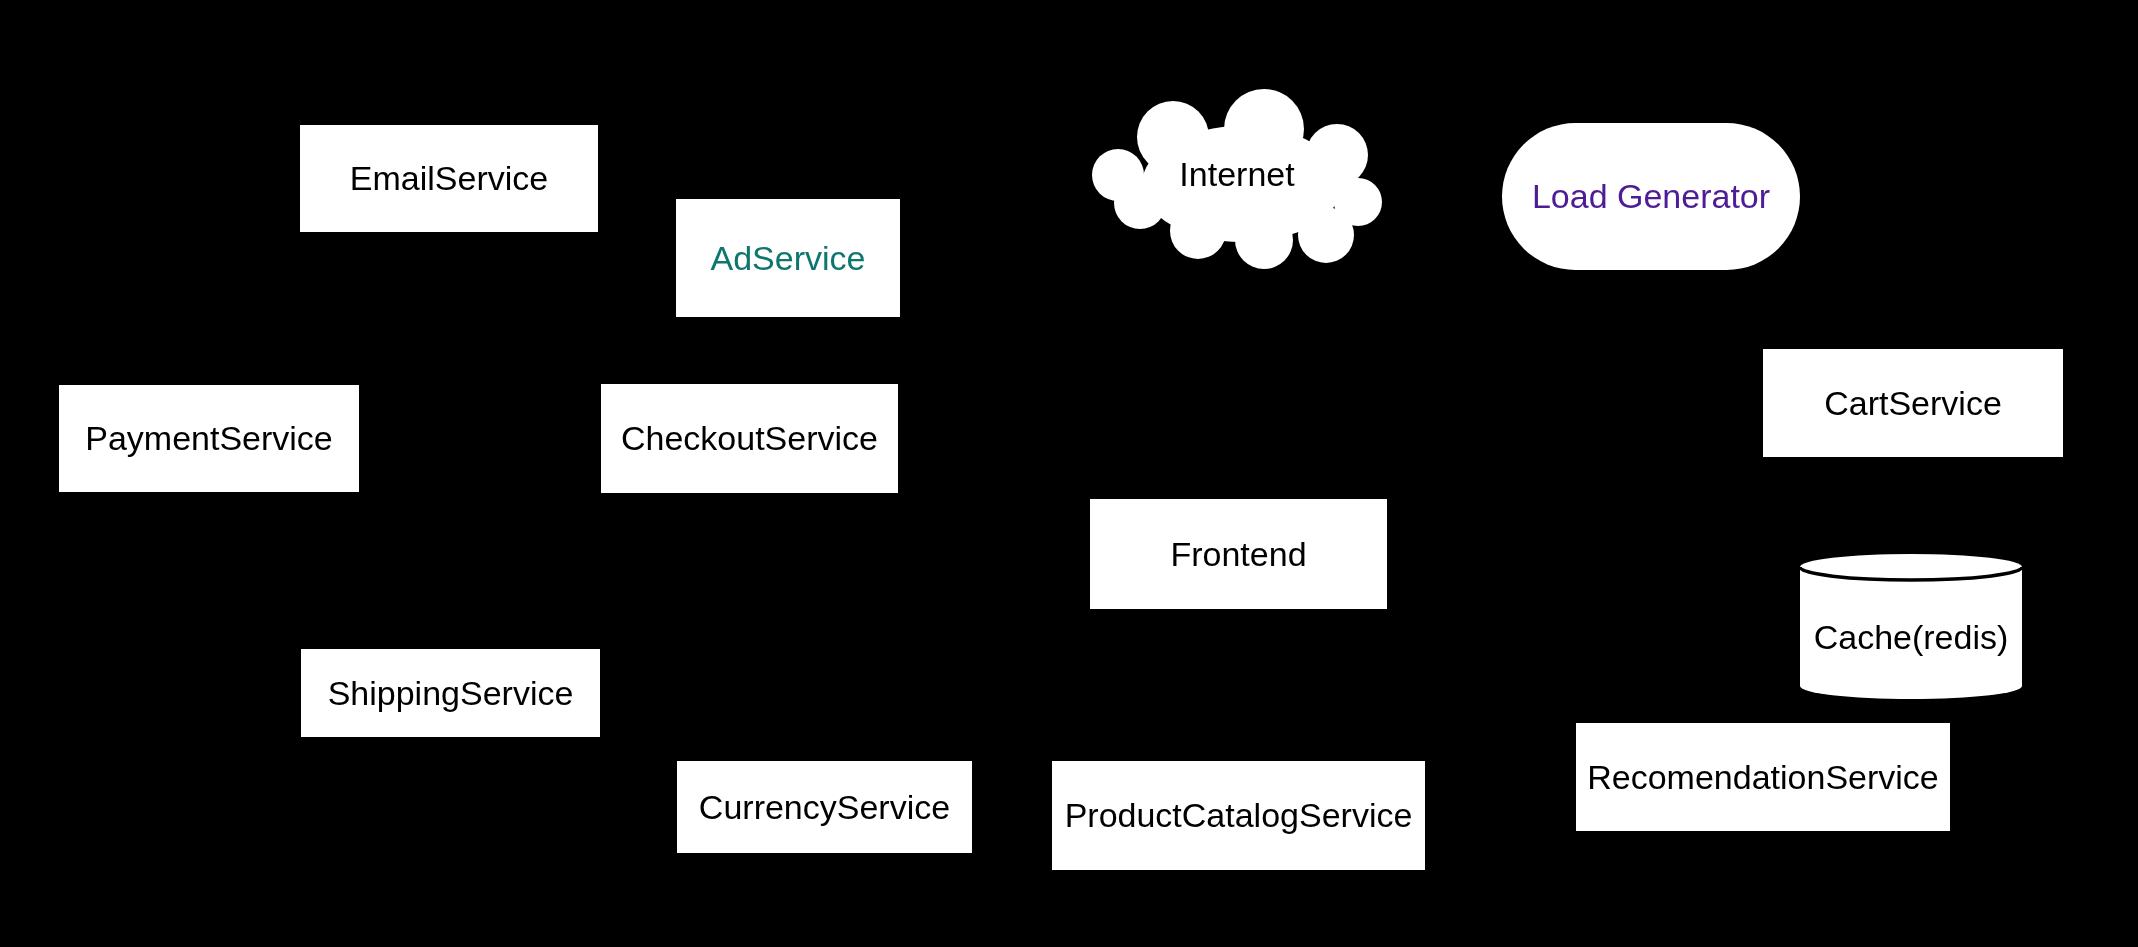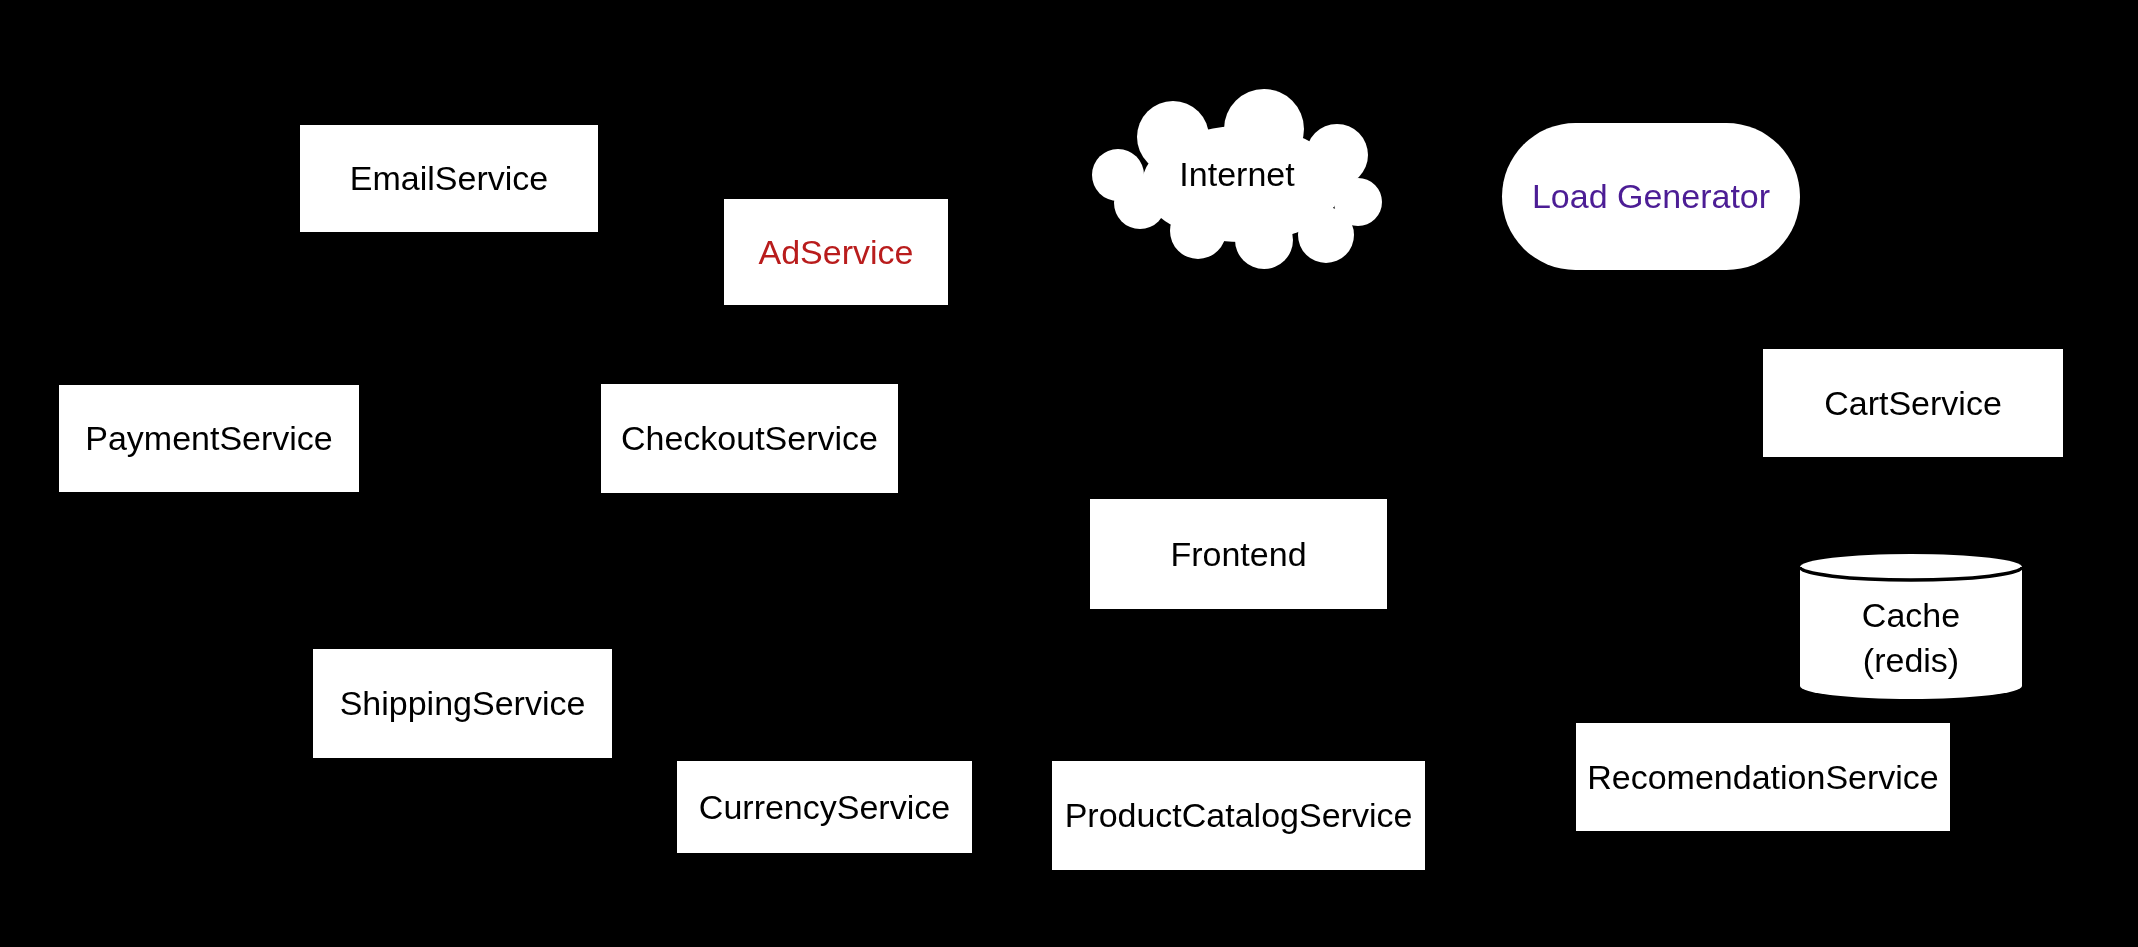--- a/index.html
+++ b/index.html
@@ -54,40 +54,40 @@
     z-index: 2;
     text-align: center;
   }
   .shape-cloud .label {
     margin-top: -10px;
   }
   .shape-cylinder .label-stack {
     position: relative;
     z-index: 2;
     display: flex;
-    flex-direction: column;
+    flex-direction: row;
     align-items: center;
     padding-top: 22px;
   }
   .shape-cylinder .label-line {
     display: block;
     line-height: 45px;
     text-align: center;
   }
 </style>
 </head>
 <body style="background: rgb(0, 0, 0);">
 
 <div id="canvas" style="width: 2138px; height: 947px; background: rgb(0, 0, 0);">
 
   <div class="node shape-rectangle" style="left: 300px; top: 125px; width: 298px; height: 107px; background: rgb(255, 255, 255); color: rgb(0, 0, 0);">
     <span class="label">EmailService</span>
   </div>
 
-  <div class="node shape-rectangle" style="left: 676px; top: 199px; width: 224px; height: 106px; background: rgb(255, 255, 255); color: #b91c1c; margin-left: 48px;">
+  <div class="node shape-rectangle" style="left: 676px; top: 199px; width: 224px; height: 118px; background: rgb(255, 255, 255); color: #0f766e;">
     <span class="label">AdService</span>
   </div>
 
   <div class="node shape-cloud" style="left: 1092px; top: 89px; width: 290px; height: 181px; color: rgb(0, 0, 0);">
     <svg class="shape-svg" viewBox="0 0 290 181" preserveAspectRatio="none" xmlns="http://www.w3.org/2000/svg">
       <g fill="#ffffff">
         <ellipse cx="150" cy="95" rx="100" ry="58"></ellipse>
         <circle cx="26" cy="86" r="26"></circle>
         <circle cx="81" cy="48" r="36"></circle>
         <circle cx="172" cy="40" r="40"></circle>
@@ -128,21 +128,21 @@
       <rect x="1" y="14" width="222" height="119" fill="#ffffff"></rect>
       <ellipse cx="112" cy="133" rx="111" ry="13" fill="#ffffff"></ellipse>
       <path d="M 1,14 A 111,13 0 0 0 223,14" fill="none" stroke="#000000" stroke-width="3.5"></path>
     </svg>
     <span class="label-stack">
       <span class="label-line">Cache</span>
       <span class="label-line">(redis)</span>
     </span>
   </div>
 
-  <div class="node shape-rectangle" style="left: 301px; top: 649px; width: 299px; height: 109px; background: rgb(255, 255, 255); color: rgb(0, 0, 0); margin-left: 12px;">
+  <div class="node shape-rectangle" style="left: 301px; top: 649px; width: 299px; height: 88px; background: rgb(255, 255, 255); color: rgb(0, 0, 0);">
     <span class="label">ShippingService</span>
   </div>
 
   <div class="node shape-rectangle" style="left: 677px; top: 761px; width: 295px; height: 92px; background: rgb(255, 255, 255); color: rgb(0, 0, 0);">
     <span class="label">CurrencyService</span>
   </div>
 
   <div class="node shape-rectangle" style="left: 1052px; top: 761px; width: 373px; height: 109px; background: rgb(255, 255, 255); color: rgb(0, 0, 0);">
     <span class="label">ProductCatalogService</span>
   </div>

